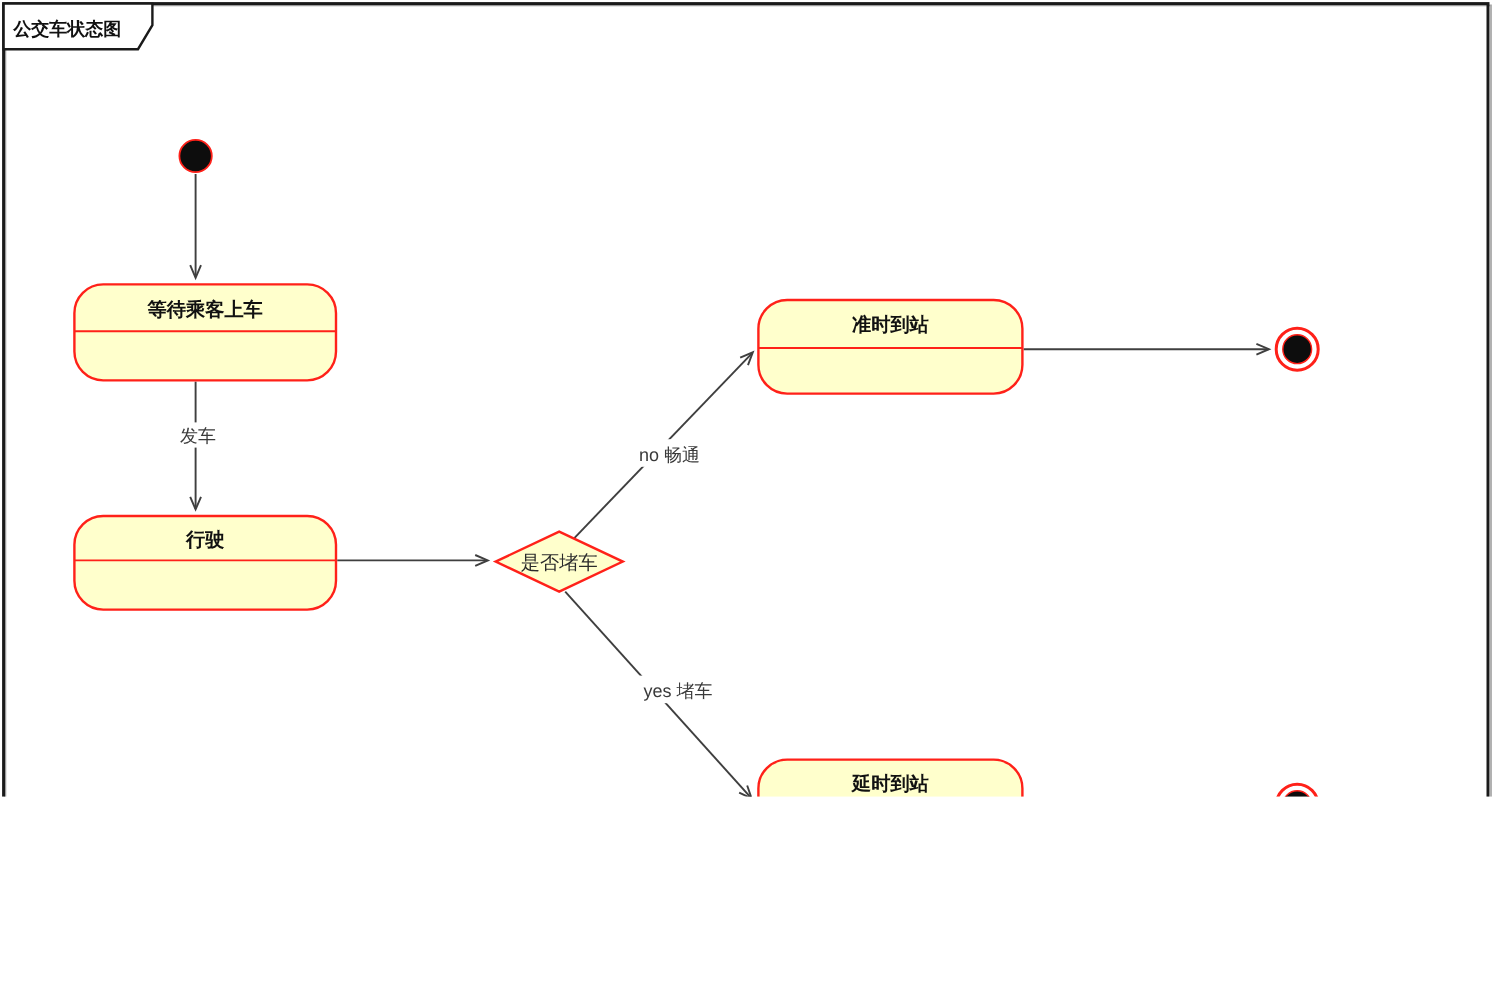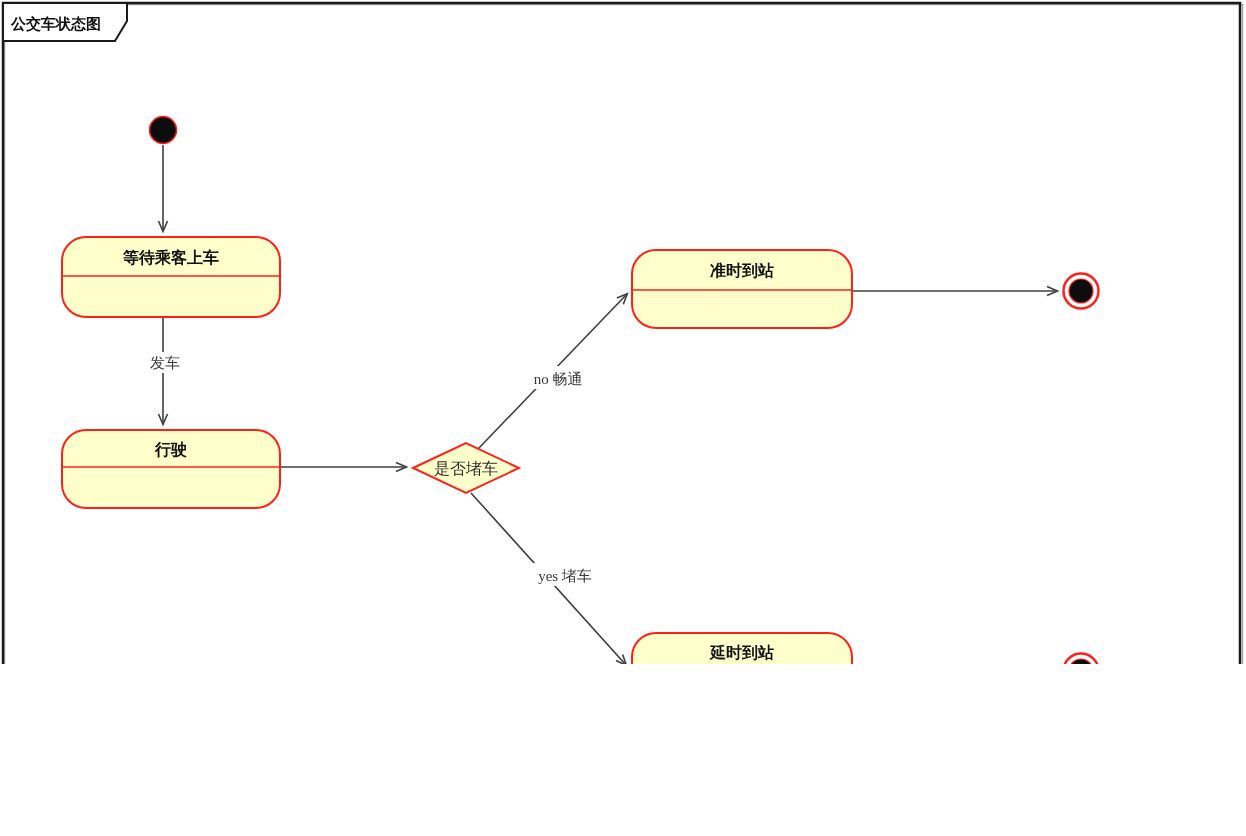--- a/index.html
+++ b/index.html
@@ -3,21 +3,21 @@
 <meta charset="utf-8">
 <style>
   :root{
     --background:#ffffff; --frame-border:#1a1a1a; --state-fill:#FFFFCC;
     --state-border:#FF2119; --edge-line:#3f3f3f; --node-black:#0d0d0d;
     --title-text:#111111; --label-text:#3a3a3a;
   }
   html,body{margin:0;padding:0;background:var(--background);}
   .canvas{
     position:relative;width:1246px;height:664px;background:var(--background);
-    font-family:Liberation Serif, serif;overflow:hidden;
+    font-family:Liberation Sans, sans-serif;overflow:hidden;
   }
   svg{position:absolute;left:0;top:0;}
   .frame-shadow{fill:none;stroke:#a9a9a9;stroke-width:1.5;}
   .frame-rect{fill:none;stroke:var(--frame-border);stroke-width:2.5;}
   .tab-shape{fill:#ffffff;stroke:var(--frame-border);stroke-width:2;}
   .tab-text{font-size:15px;font-weight:bold;fill:var(--title-text);}
   .state-shape{fill:var(--state-fill);stroke:var(--state-border);stroke-width:2;}
   .state-divider{stroke:var(--state-border);stroke-width:1.6;}
   .state-label{font-size:16px;font-weight:bold;fill:var(--title-text);text-anchor:middle;}
   .decision-shape{fill:var(--state-fill);stroke:var(--state-border);stroke-width:2;}

